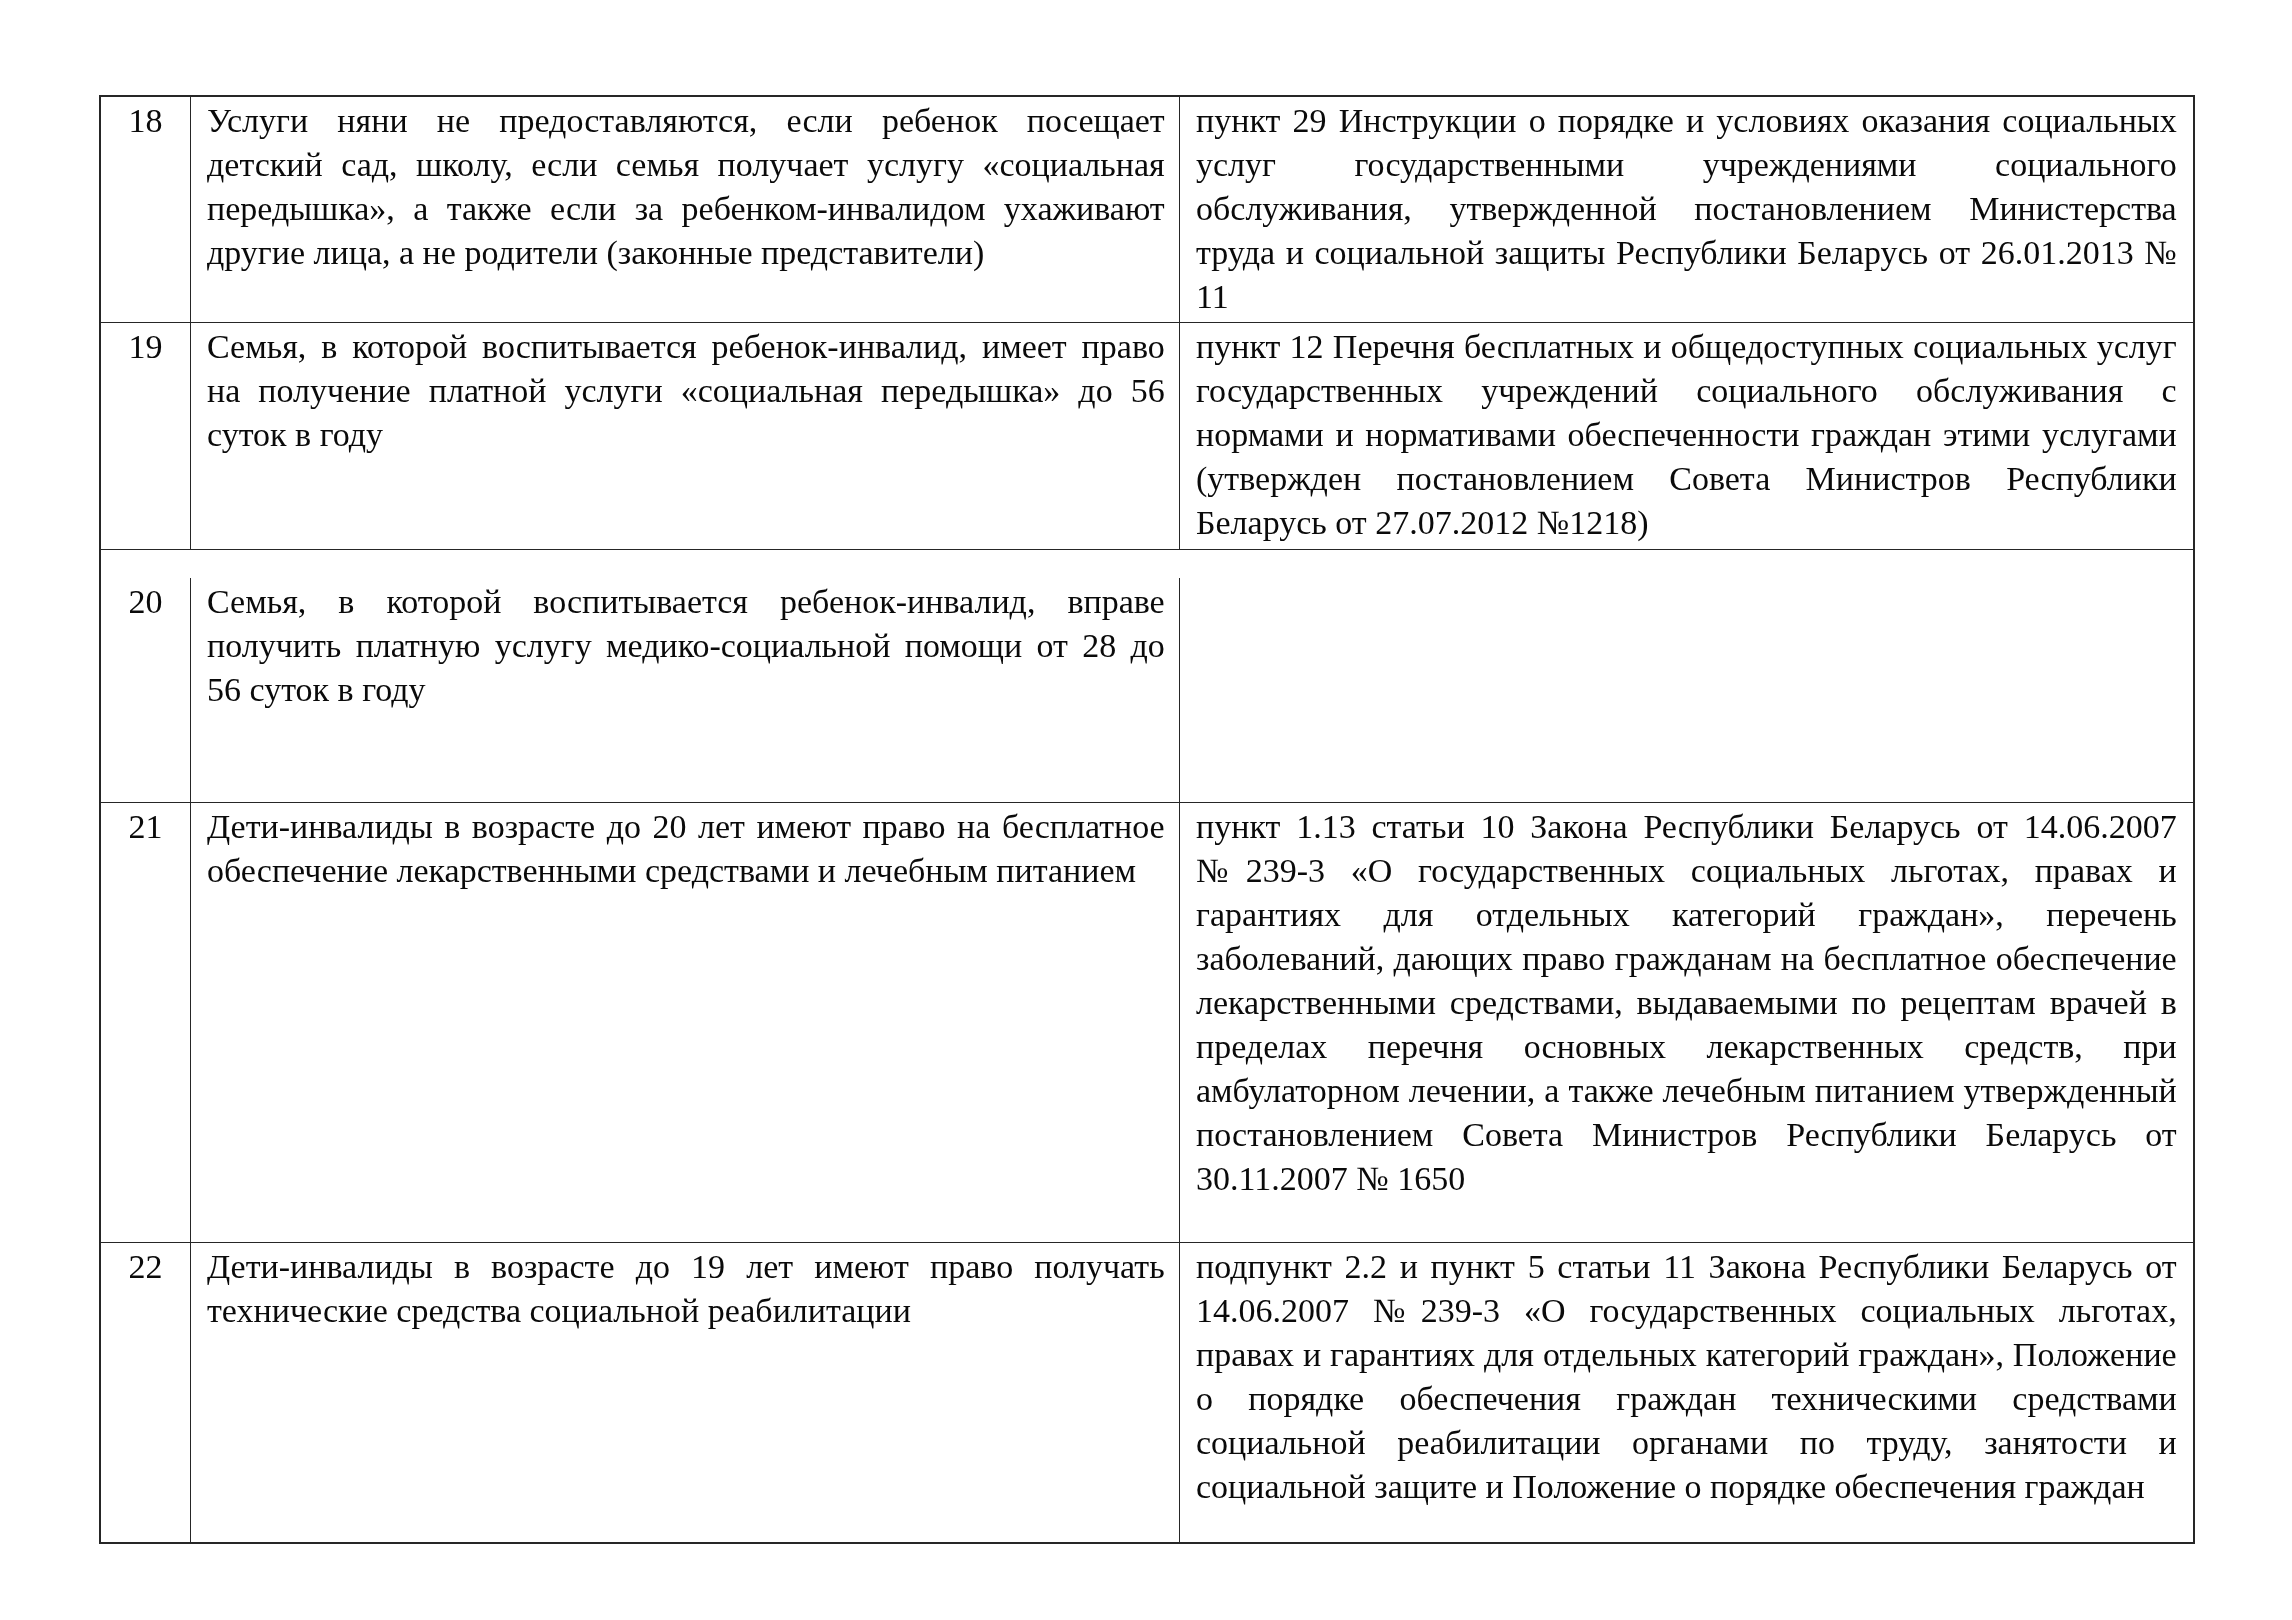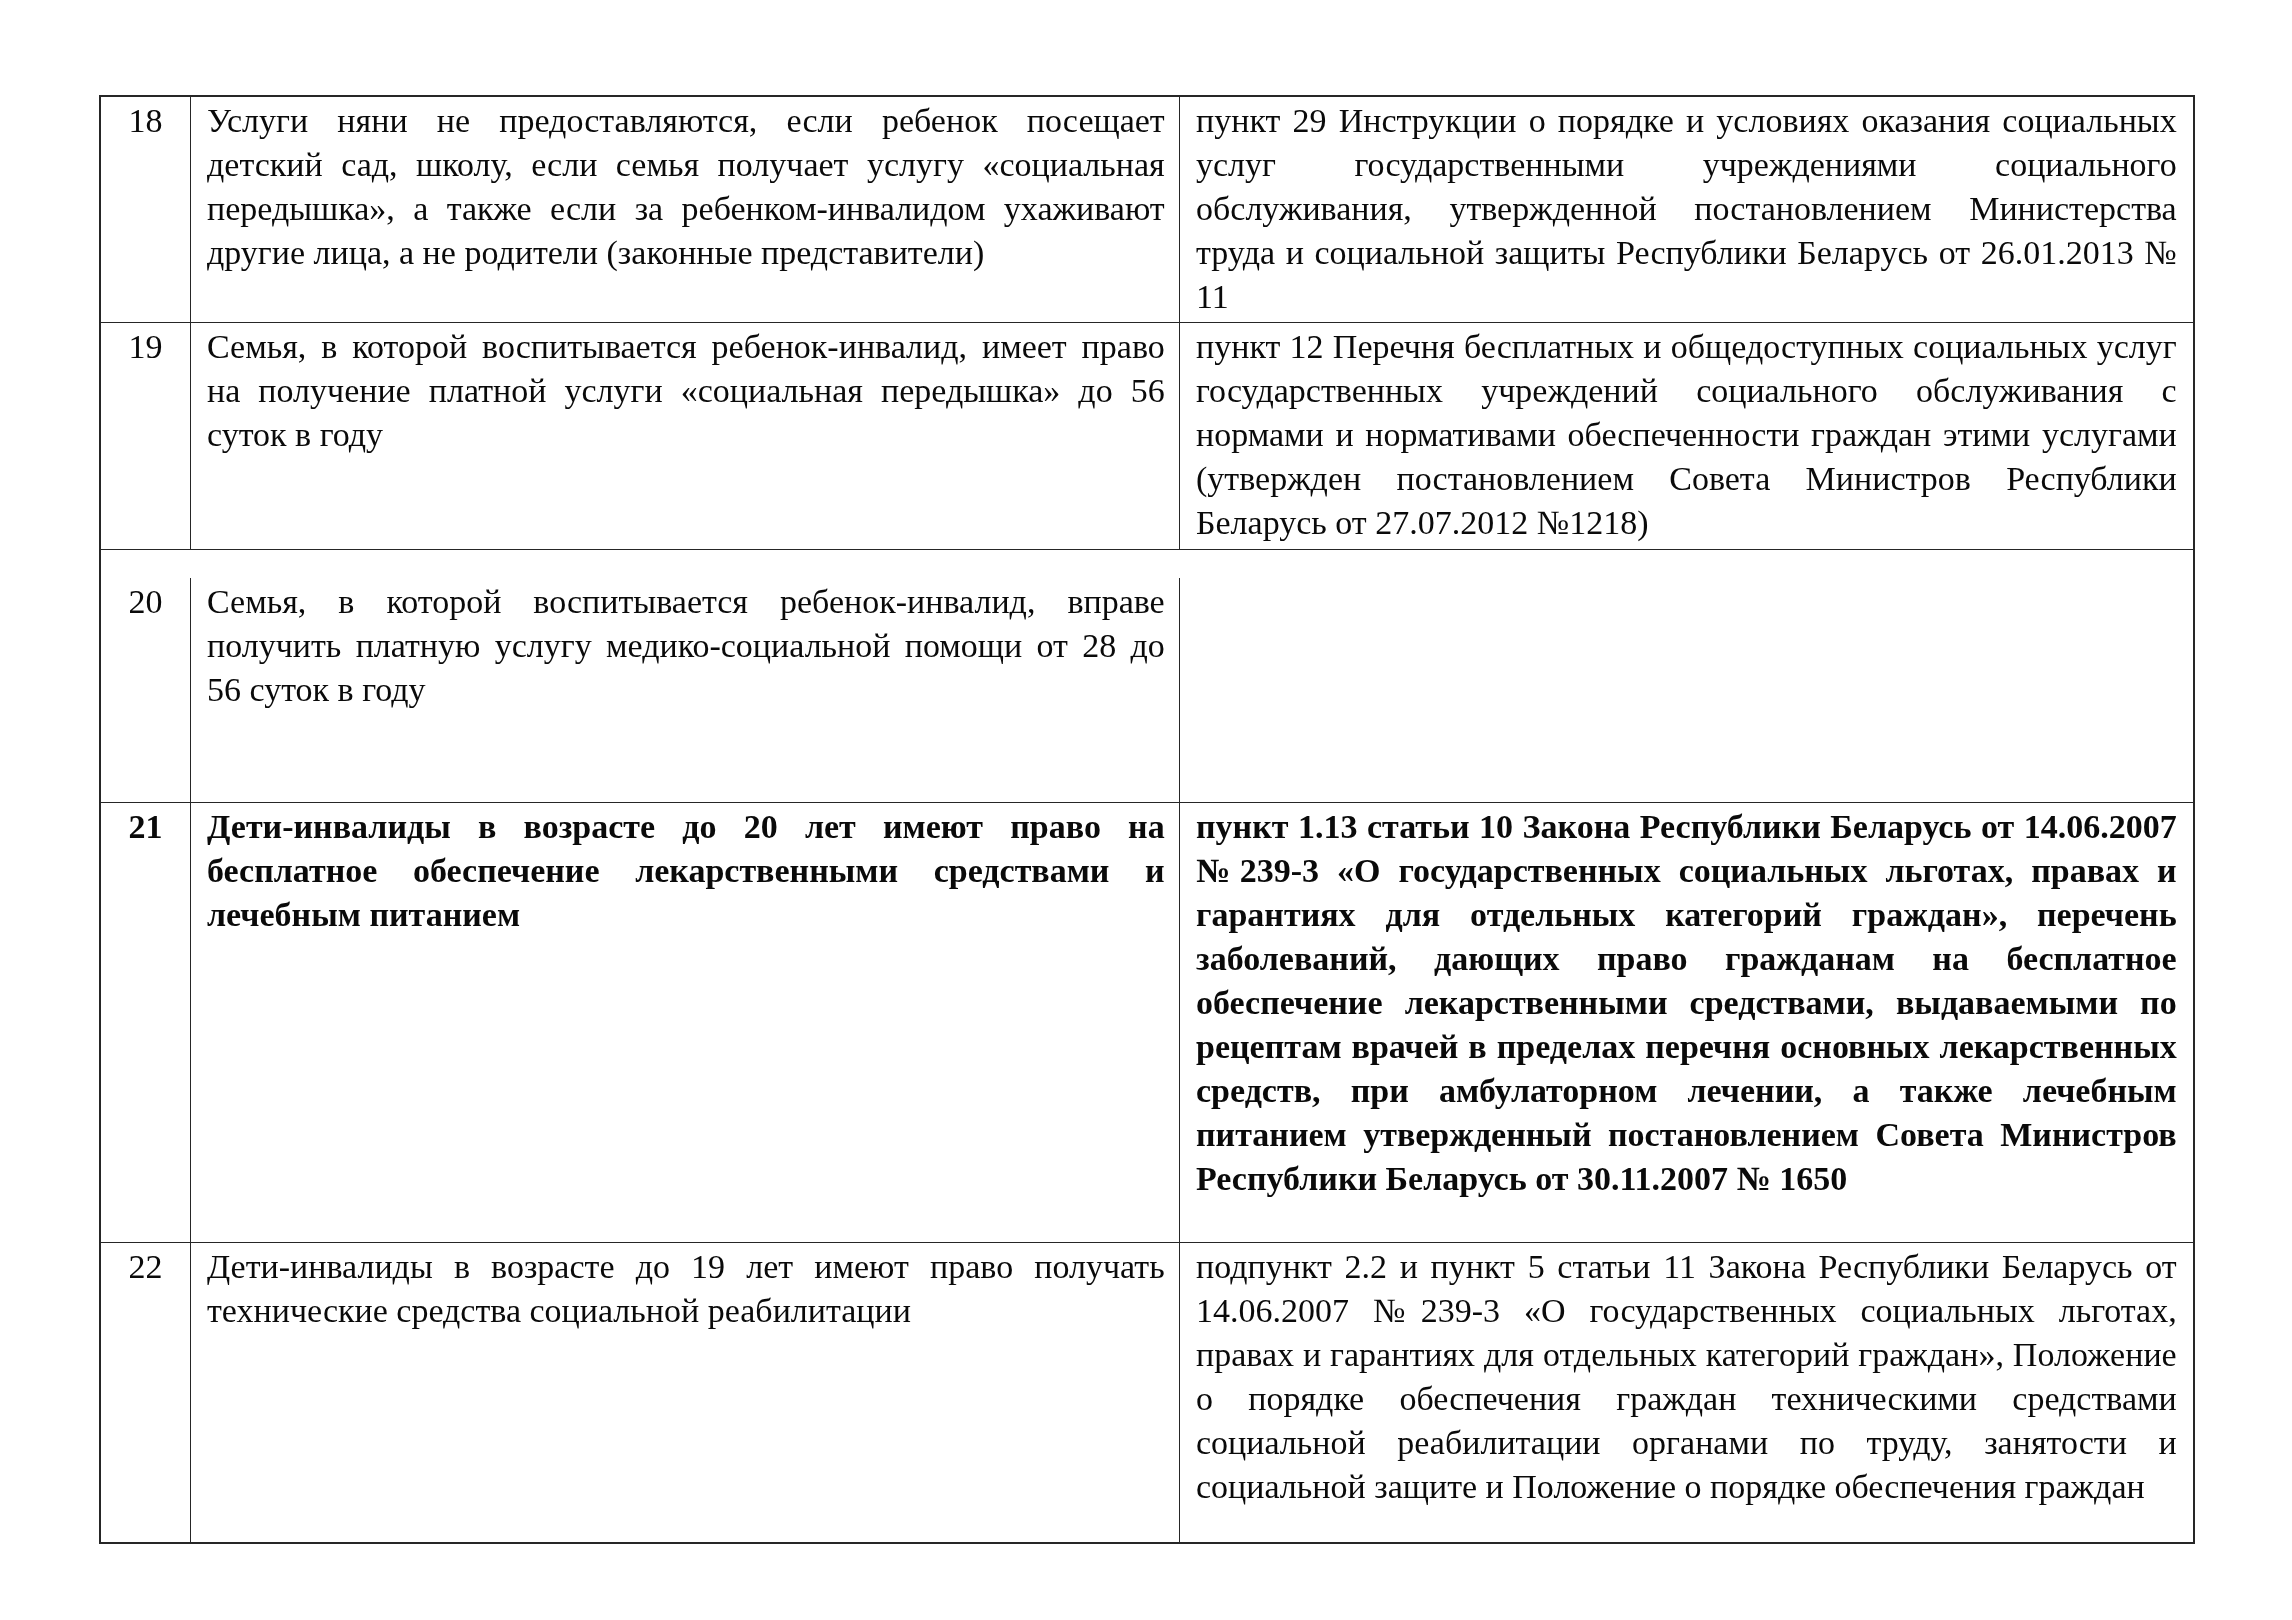--- a/index.html
+++ b/index.html
@@ -49,21 +49,21 @@
     padding: 1.8px 14.3px 3.6px 16px;
     text-align: justify;
   }
   .cell-legal {
     padding: 1.8px 14.3px 3.6px 16px;
     text-align: justify;
   }
   .h-r18 { min-height: 218px; }
   .h-r19 { min-height: 222px; }
   .h-r20 { min-height: 224px; margin-top: 28px; }
-  .h-r21 { min-height: 439px; font-weight: bold; }
+  .h-r21 { min-height: 439px; }
   .h-r22 { min-height: 299px; }
 </style>
 </head>
 <body>
 
 <div class="page">
   <div class="doc-table">
 
     <div class="t-row">
       <div class="cell cell-num h-r18">18</div>

